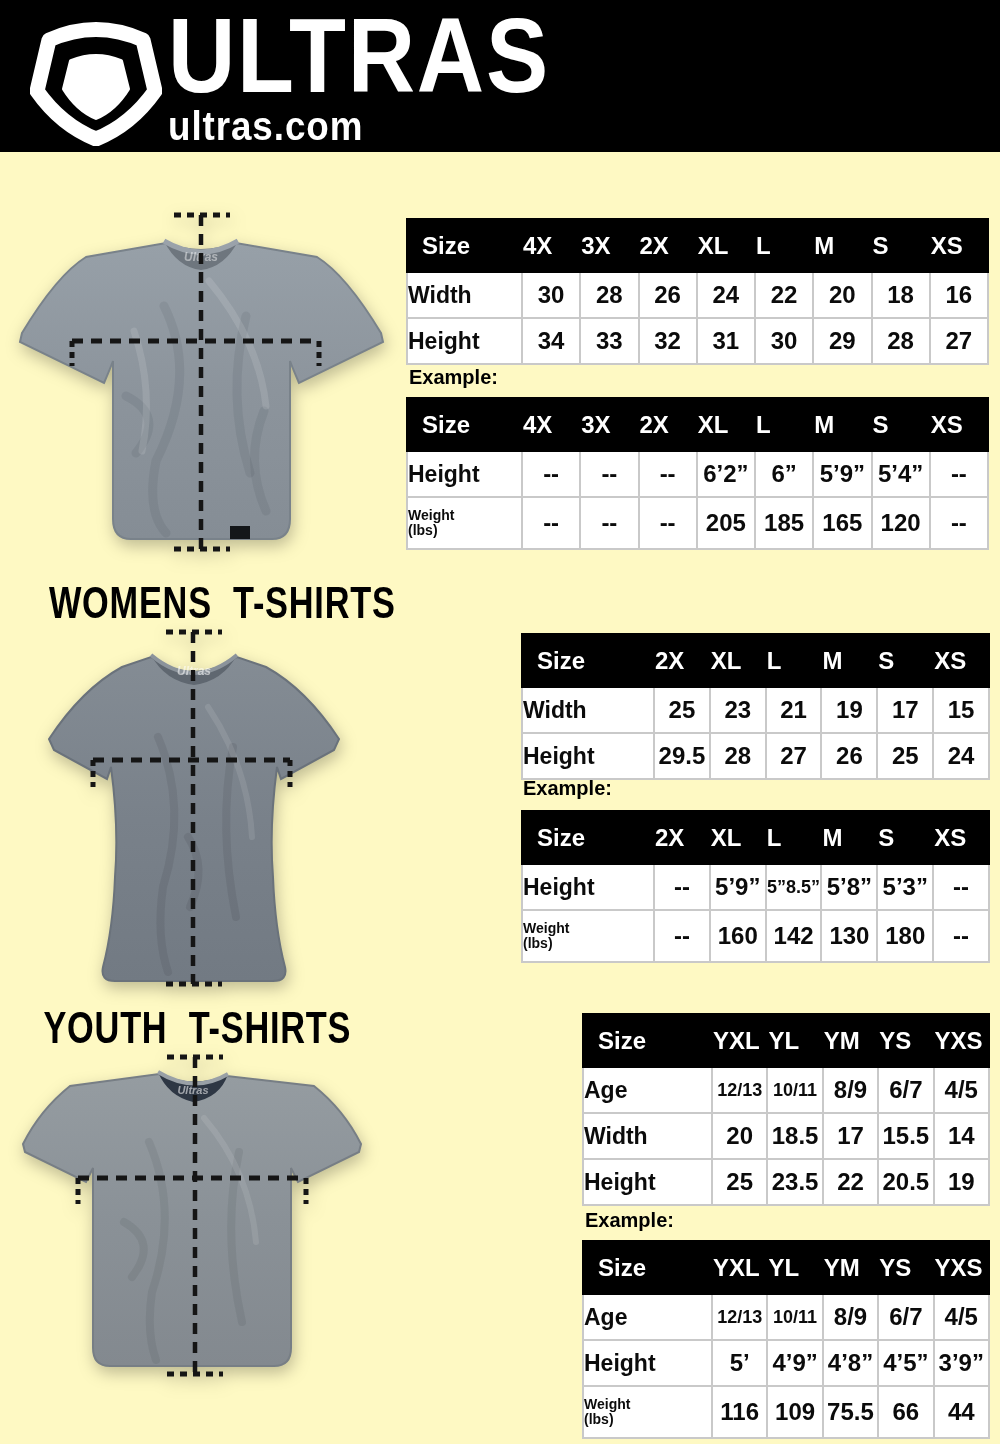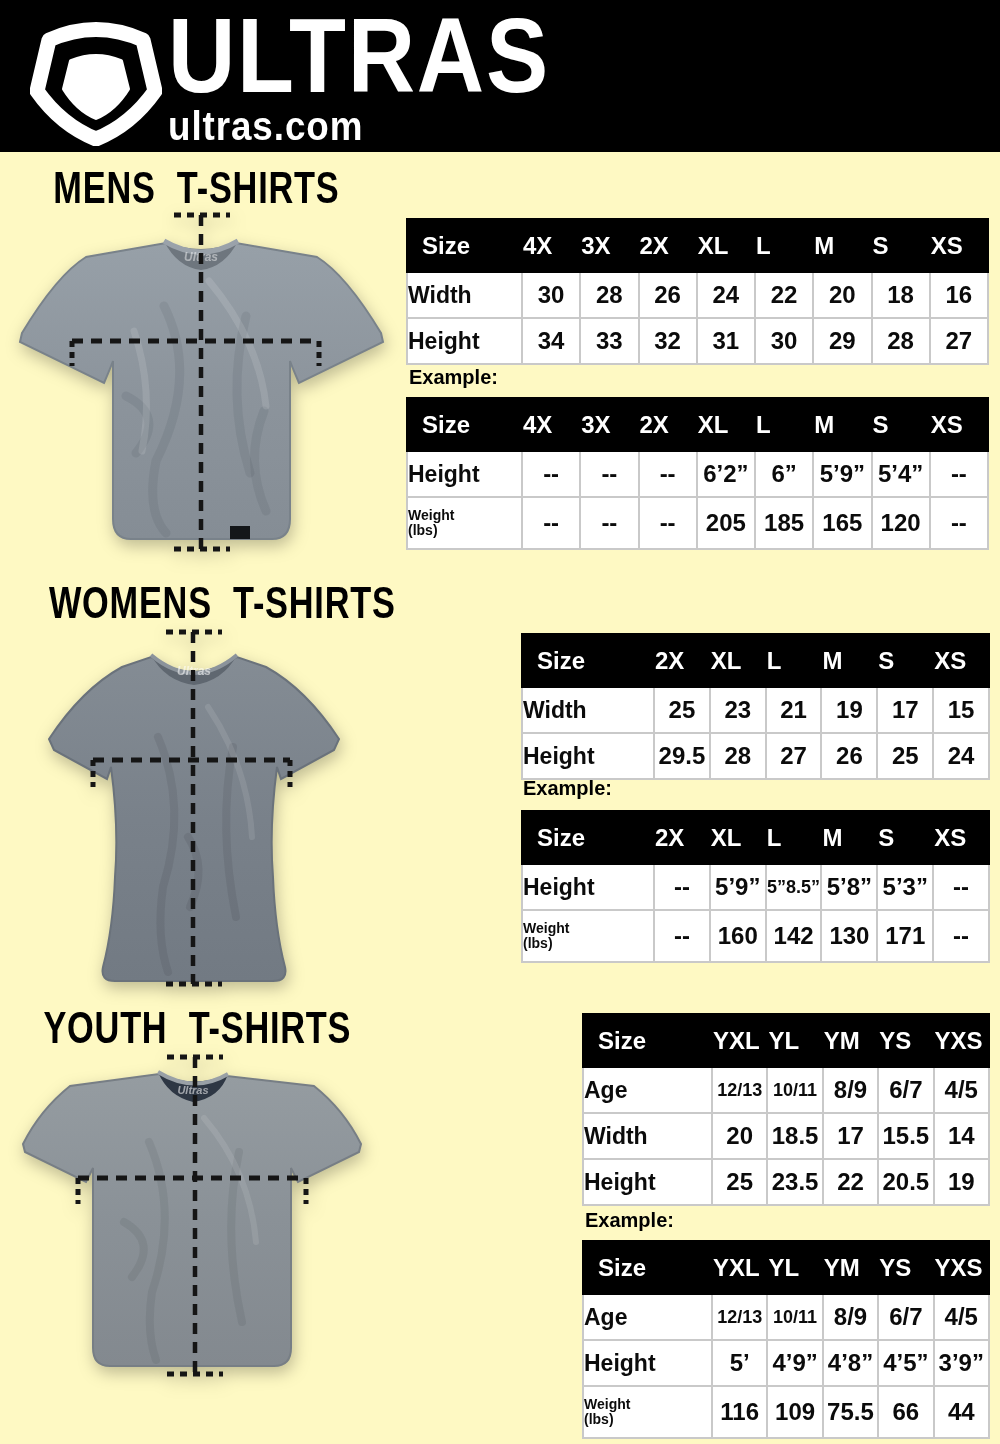--- a/index.html
+++ b/index.html
@@ -53,23 +53,20 @@
     <svg class="logo" width="132" height="140" viewBox="0 0 132 140">
       <path d="M19 34 Q66 13 113 34 L125 85 Q101 119 66 133 Q31 119 7 85 Z" fill="none" stroke="#fff" stroke-width="15" stroke-linejoin="round"></path>
       <path d="M41 55 Q66 45 91 55 L98 83 Q85 104 66 112 Q47 104 34 83 Z" fill="#fff" stroke="#fff" stroke-width="4" stroke-linejoin="round"></path>
     </svg>
     <div class="brandblock">
       <div class="brand">ULTRAS</div>
       <div class="domain">ultras.com</div>
     </div>
   </header>
 
-  <h2 class="sec-title" style="left:0;top:166px;">
-    <span>MENS T-SHIRTS</span>
-  </h2>
 
   <svg class="shirt" style="left:14px;top:211px;" width="376" height="346" viewBox="0 0 376 346">
     <defs>
       <linearGradient id="gm" x1="0" y1="0" x2="0" y2="1">
         <stop offset="0" stop-color="#97a0a8"></stop>
           <stop offset=".5" stop-color="#8c949c"></stop>
         <stop offset="1" stop-color="#858d95"></stop>
       </linearGradient>
     </defs>
     <path d="M152 32 Q187 50 222 32 L303 46 Q332 64 367 122 L369 131 L285 172 Q279 158 276 150
@@ -272,21 +269,21 @@
           <td>5’3”</td>
           <td>--</td>
         </tr>
         <tr class="tall">
           <th class="row-label two-line">Weight
 (lbs)</th>
           <td>--</td>
           <td>160</td>
           <td>142</td>
           <td>130</td>
-          <td>171</td>
+          <td>180</td>
           <td>--</td>
         </tr>
       </tbody>
     </table>
 
   <h2 class="sec-title" style="left:0;top:1006px;">
     <span>YOUTH T-SHIRTS</span>
   </h2>
 
   <svg class="shirt" style="left:14px;top:1052px;" width="356" height="330" viewBox="0 0 356 330">

